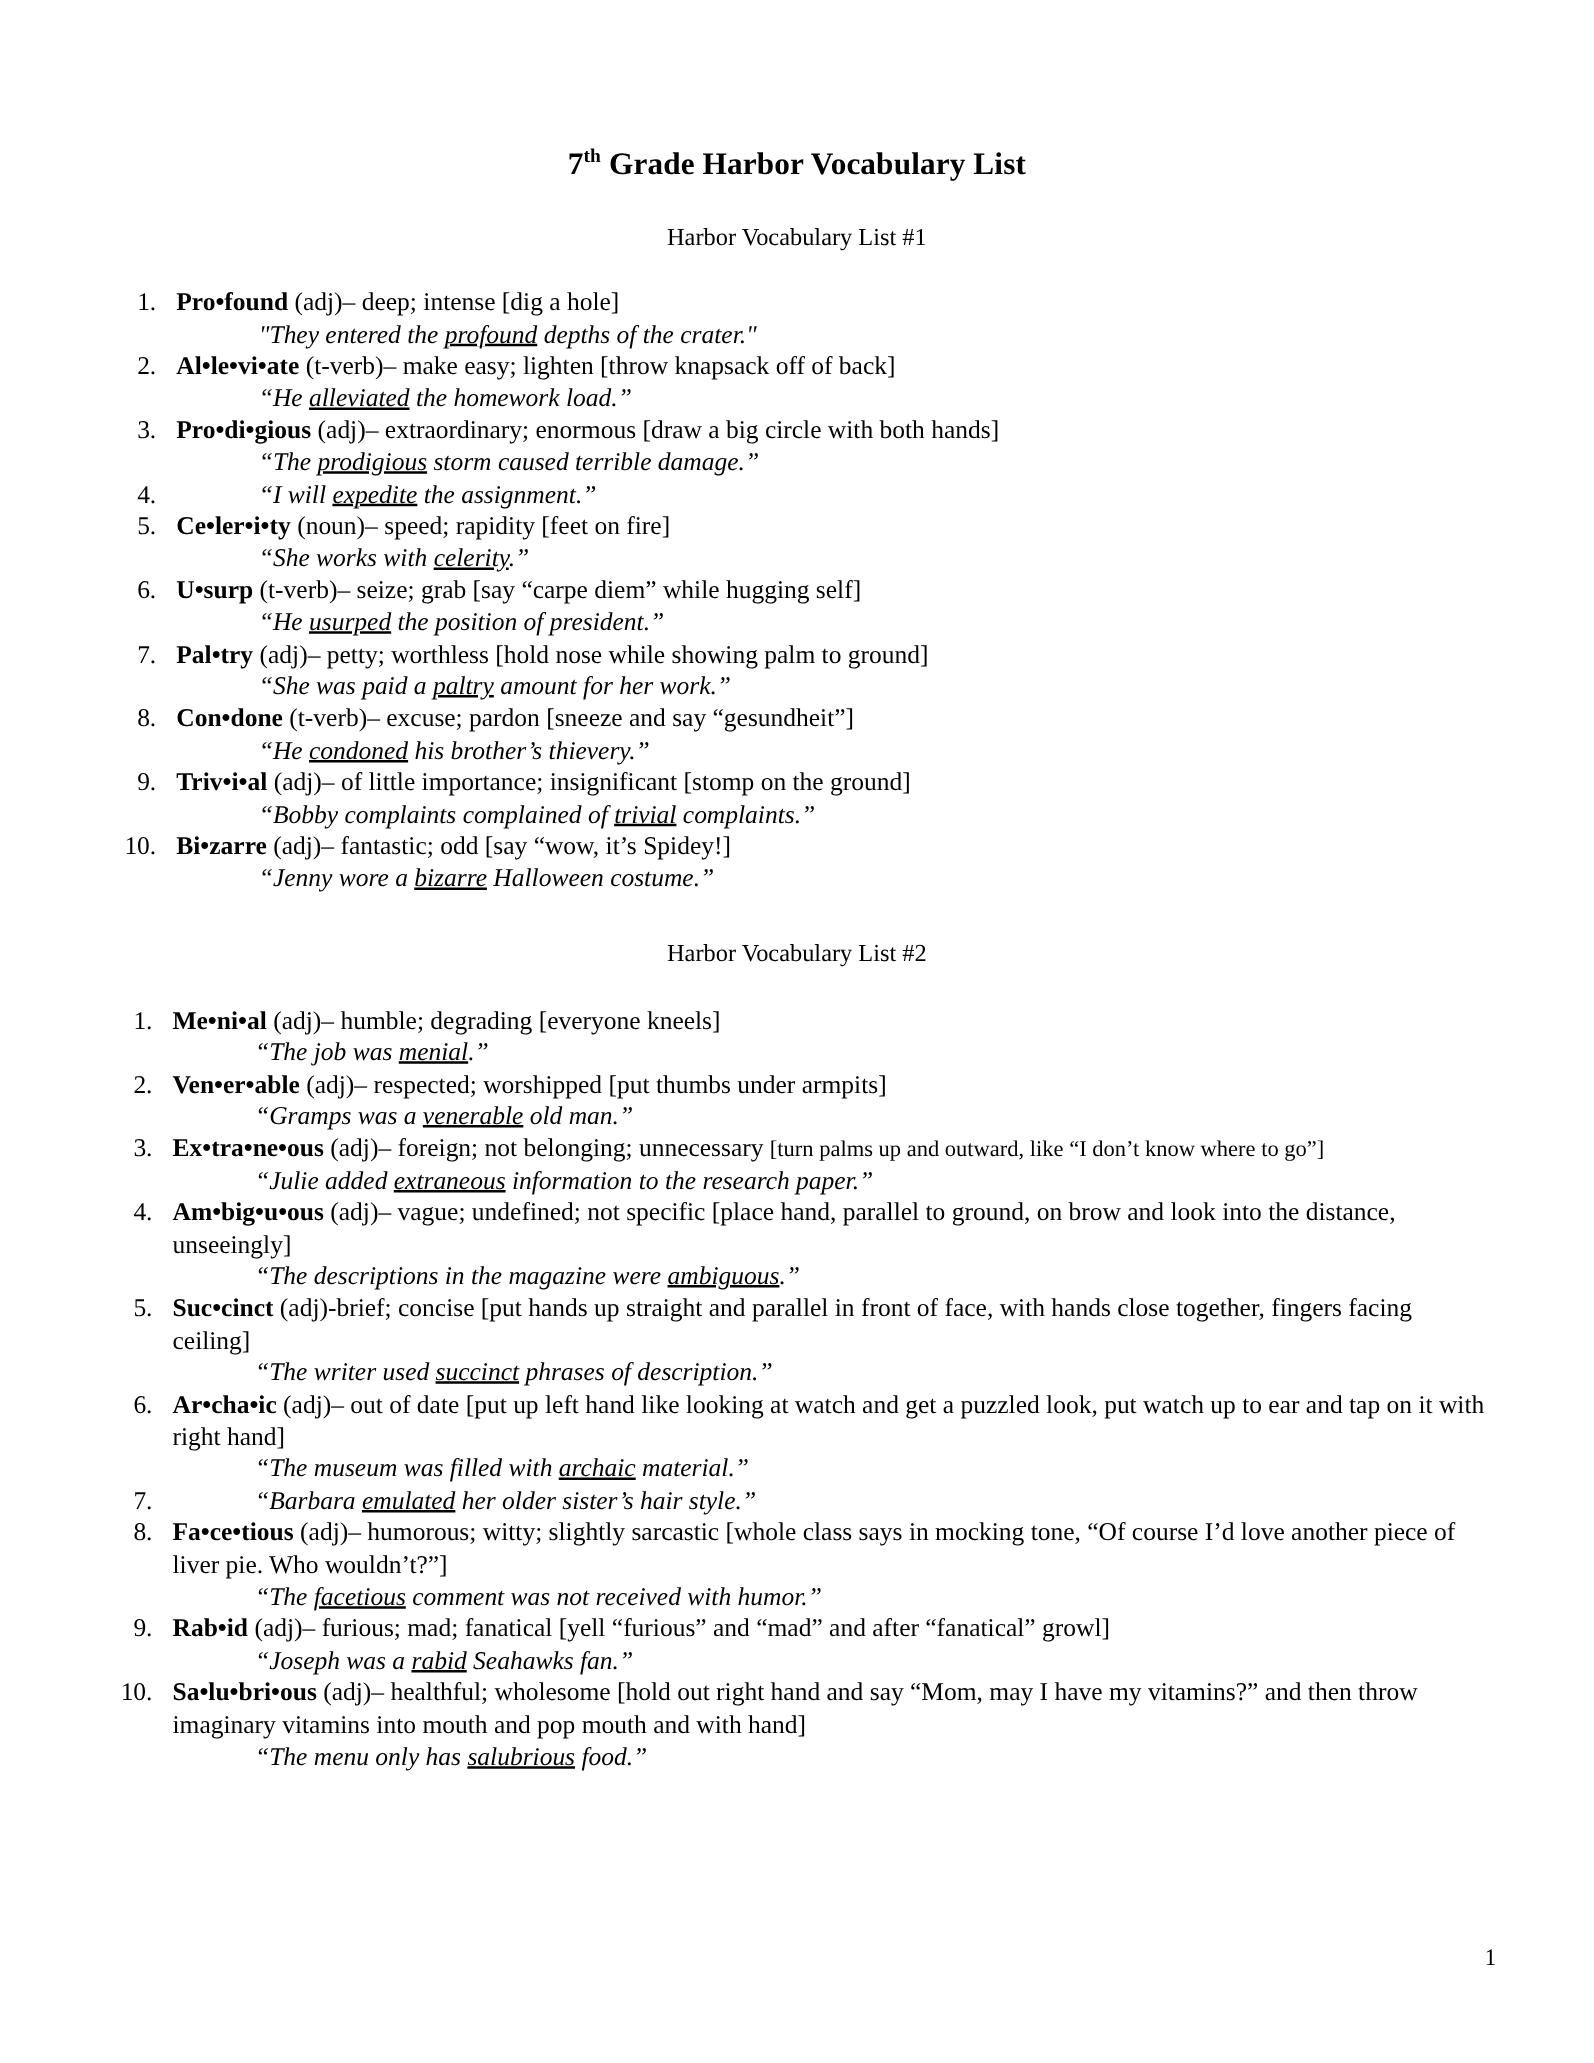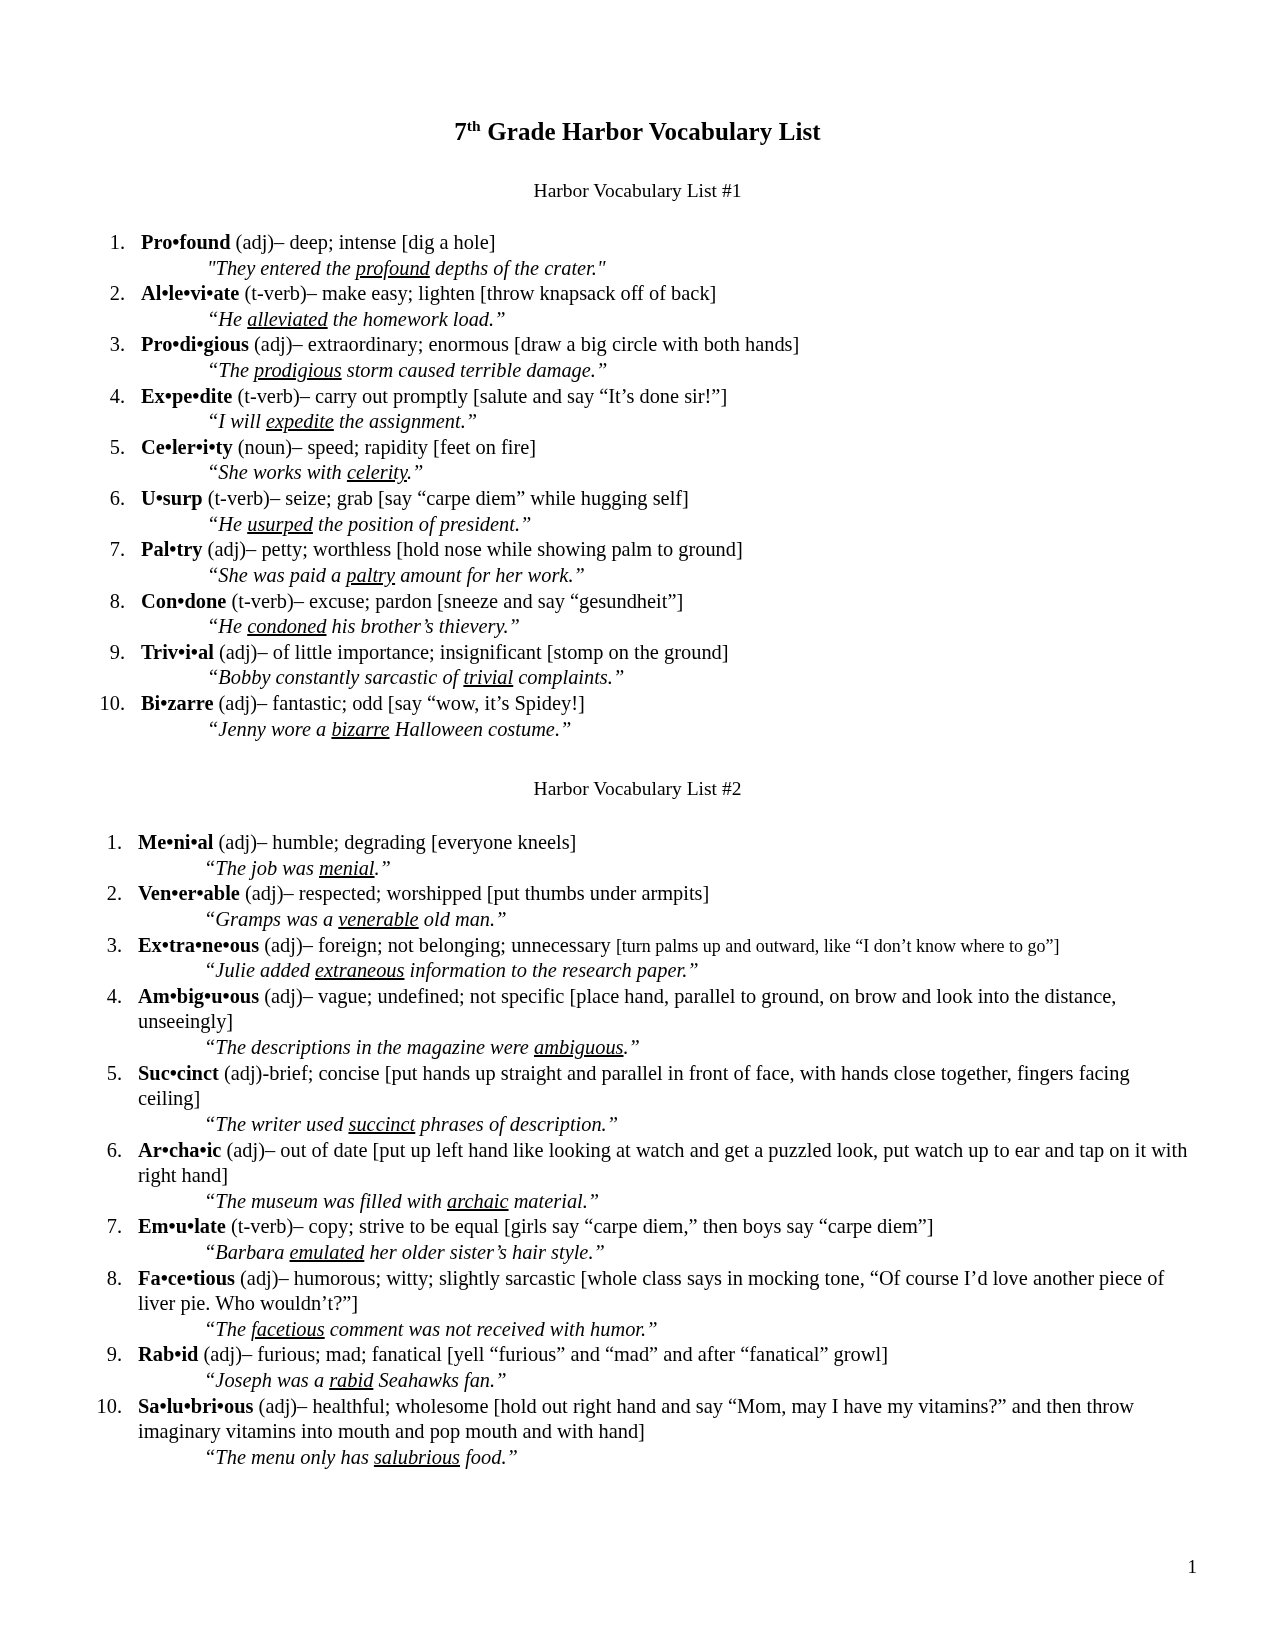--- a/index.html
+++ b/index.html
@@ -122,21 +122,20 @@
         <span class="entry"><span class="term">Al•le•vi•ate</span> <span class="pos">(t-verb)</span><span class="def">– make easy; lighten [throw knapsack off of back]</span></span>
         <span class="sentence"><span>“He </span><u>alleviated</u><span> the homework load.”</span></span>
       </li>
       <li>
         <span class="num">3.</span>
         <span class="entry"><span class="term">Pro•di•gious</span> <span class="pos">(adj)</span><span class="def">– extraordinary; enormous [draw a big circle with both hands]</span></span>
         <span class="sentence"><span>“The </span><u>prodigious</u><span> storm caused terrible damage.”</span></span>
       </li>
       <li>
         <span class="num">4.</span>
-        <span class="entry"><span class="term">Ex•pe•dite</span> <span class="pos">(t-verb)</span><span class="def">– carry out promptly [salute and say “It’s done sir!”]</span></span>
         <span class="sentence"><span>“I will </span><u>expedite</u><span> the assignment.”</span></span>
       </li>
       <li>
         <span class="num">5.</span>
         <span class="entry"><span class="term">Ce•ler•i•ty</span> <span class="pos">(noun)</span><span class="def">– speed; rapidity [feet on fire]</span></span>
         <span class="sentence"><span>“She works with </span><u>celerity</u><span>.”</span></span>
       </li>
       <li>
         <span class="num">6.</span>
         <span class="entry"><span class="term">U•surp</span> <span class="pos">(t-verb)</span><span class="def">– seize; grab [say “carpe diem” while hugging self]</span></span>
@@ -148,21 +147,21 @@
         <span class="sentence"><span>“She was paid a </span><u>paltry</u><span> amount for her work.”</span></span>
       </li>
       <li>
         <span class="num">8.</span>
         <span class="entry"><span class="term">Con•done</span> <span class="pos">(t-verb)</span><span class="def">– excuse; pardon [sneeze and say “gesundheit”]</span></span>
         <span class="sentence"><span>“He </span><u>condoned</u><span> his brother’s thievery.”</span></span>
       </li>
       <li>
         <span class="num">9.</span>
         <span class="entry"><span class="term">Triv•i•al</span> <span class="pos">(adj)</span><span class="def">– of little importance; insignificant [stomp on the ground]</span></span>
-        <span class="sentence"><span>“Bobby constantly sarcastic of </span><u>trivial</u><span> complaints.”</span></span>
+        <span class="sentence"><span>“Bobby complaints complained of </span><u>trivial</u><span> complaints.”</span></span>
       </li>
       <li>
         <span class="num">10.</span>
         <span class="entry"><span class="term">Bi•zarre</span> <span class="pos">(adj)</span><span class="def">–  fantastic; odd [say “wow, it’s Spidey!]</span></span>
         <span class="sentence"><span>“Jenny wore a </span><u>bizarre</u><span> Halloween costume.”</span></span>
       </li>
     </ol>
 
   <h2 class="list-heading heading-2">Harbor Vocabulary List #2</h2>
 
@@ -192,21 +191,20 @@
         <span class="entry"><span class="term">Suc•cinct</span> <span class="pos">(adj)</span><span class="def">-brief; concise [put hands up straight and parallel in front of face, with hands close together, fingers facing ceiling]</span></span>
         <span class="sentence"><span>“The writer used </span><u>succinct</u><span> phrases of description.”</span></span>
       </li>
       <li>
         <span class="num">6.</span>
         <span class="entry"><span class="term">Ar•cha•ic</span> <span class="pos">(adj)</span><span class="def">– out of date [put up left hand like looking at watch and get a puzzled look, put watch up to ear and tap on it with right hand]</span></span>
         <span class="sentence"><span>“The museum was filled with </span><u>archaic</u><span> material.”</span></span>
       </li>
       <li>
         <span class="num">7.</span>
-        <span class="entry"><span class="term">Em•u•late</span> <span class="pos">(t-verb)</span><span class="def">– copy; strive to be equal [girls say “carpe diem,” then boys say “carpe diem”]</span></span>
         <span class="sentence"><span>“Barbara </span><u>emulated</u><span> her older sister’s hair style.”</span></span>
       </li>
       <li>
         <span class="num">8.</span>
         <span class="entry"><span class="term">Fa•ce•tious</span> <span class="pos">(adj)</span><span class="def">– humorous; witty; slightly sarcastic [whole class says in mocking tone, “Of course I’d love another piece of liver pie.  Who wouldn’t?”]</span></span>
         <span class="sentence"><span>“The </span><u>facetious</u><span> comment was not received with humor.”</span></span>
       </li>
       <li>
         <span class="num">9.</span>
         <span class="entry"><span class="term">Rab•id</span> <span class="pos">(adj)</span><span class="def">– furious; mad; fanatical [yell “furious” and “mad” and after “fanatical” growl]</span></span>

